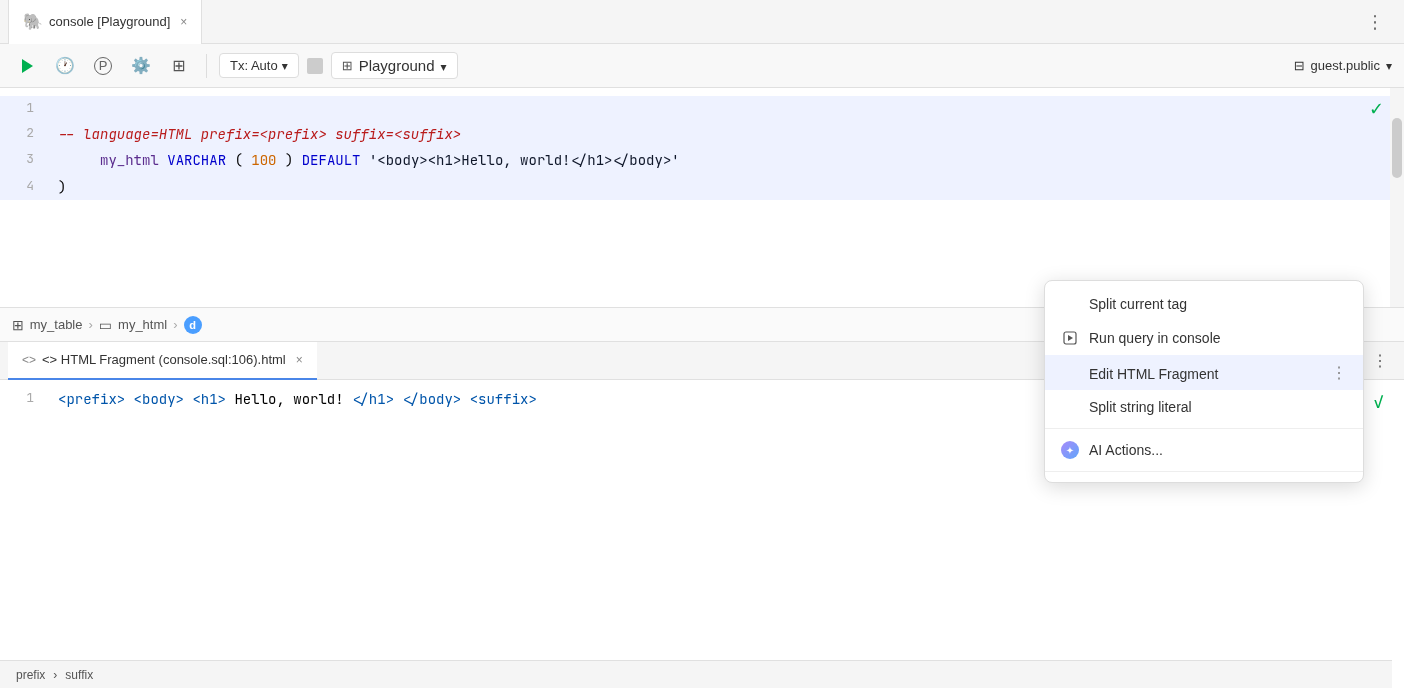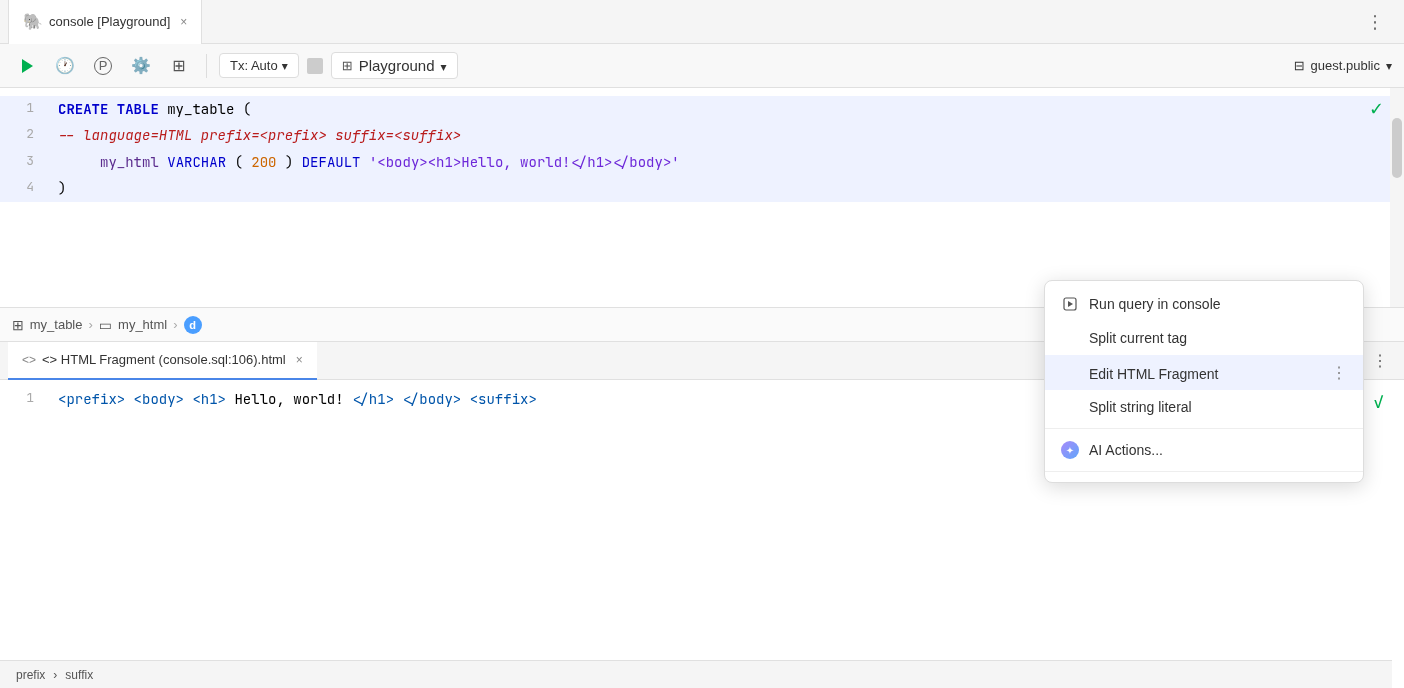--- a/index.html
+++ b/index.html
@@ -176,21 +176,21 @@
       padding-left: 8px;
     }
     .line-highlighted {
       background: #eef2ff;
     }
     
     .kw { color: #0000cc; font-weight: bold; }
     .kw2 { color: #0000cc; }
     .comment { color: #b91c1c; font-style: italic; }
     .col-name { color: #5b2d8e; }
-    .str { color: #6d28d9; }
+    .str { color: #0f172a; }
     .tag { color: #0055aa; }
     .num { color: #cc6600; }
 
     
     .breadcrumb-bar {
       display: flex;
       align-items: center;
       height: 34px;
       background: #fafafa;
       border-bottom: 1px solid #e0e0e0;
@@ -424,44 +424,38 @@
   </div>
 </div>
 
 <div class="editor-area">
 
   <div class="code-editor">
     <div class="code-lines">
 
       <div class="code-line line-highlighted">
         <span class="line-num">1</span>
-        <span class="line-content">
-          <span class="kw">CREATE</span>
-          <span> </span>
-          <span class="kw">TABLE</span>
-          <span> my_table (</span>
-        </span>
       </div>
 
       <div class="code-line line-highlighted">
         <span class="line-num">2</span>
         <span class="line-content">
           <span class="comment">-- language=HTML prefix=&lt;prefix&gt; suffix=&lt;suffix&gt;</span>
         </span>
       </div>
 
       <div class="code-line line-highlighted">
         <span class="line-num">3</span>
         <span class="line-content">
           <span>&nbsp;&nbsp;&nbsp;&nbsp;</span>
           <span class="col-name">my_html</span>
           <span> </span>
           <span class="kw2">VARCHAR</span>
           <span>(</span>
-          <span class="num">200</span>
+          <span class="num">100</span>
           <span>) </span>
           <span class="kw2">DEFAULT</span>
           <span> </span>
           <span class="str">'&lt;body&gt;&lt;h1&gt;Hello, world!&lt;/h1&gt;&lt;/body&gt;'</span>
         </span>
       </div>
 
       <div class="code-line line-highlighted">
         <span class="line-num">4</span>
         <span class="line-content">)</span>
@@ -516,34 +510,34 @@
     <span>prefix</span>
     <span>›</span>
     <span>suffix</span>
   </div>
 
 </div>
 
 <div class="context-menu">
 
   <div class="ctx-item">
+    <span class="ctx-item-icon"></span>
+    <span class="ctx-item-label">Split current tag</span>
+  </div>
+
+  <div class="ctx-item">
     <span class="ctx-item-icon">
       <svg width="14" height="14" viewBox="0 0 14 14" fill="none">
         <rect x="1" y="1" width="12" height="12" rx="2" stroke="#555" stroke-width="1.2" fill="none"></rect>
         <polygon points="5,4 10,7 5,10" fill="#555"></polygon>
       </svg>
     </span>
     <span class="ctx-item-label">Run query in console</span>
   </div>
 
-  <div class="ctx-item">
-    <span class="ctx-item-icon"></span>
-    <span class="ctx-item-label">Split current tag</span>
-  </div>
-
   <div class="ctx-item active">
     <span class="ctx-item-icon"></span>
     <span class="ctx-item-label">Edit HTML Fragment</span>
     <span class="ctx-item-more">⋮</span>
   </div>
 
   <div class="ctx-item">
     <span class="ctx-item-icon"></span>
     <span class="ctx-item-label">Split string literal</span>
   </div>

